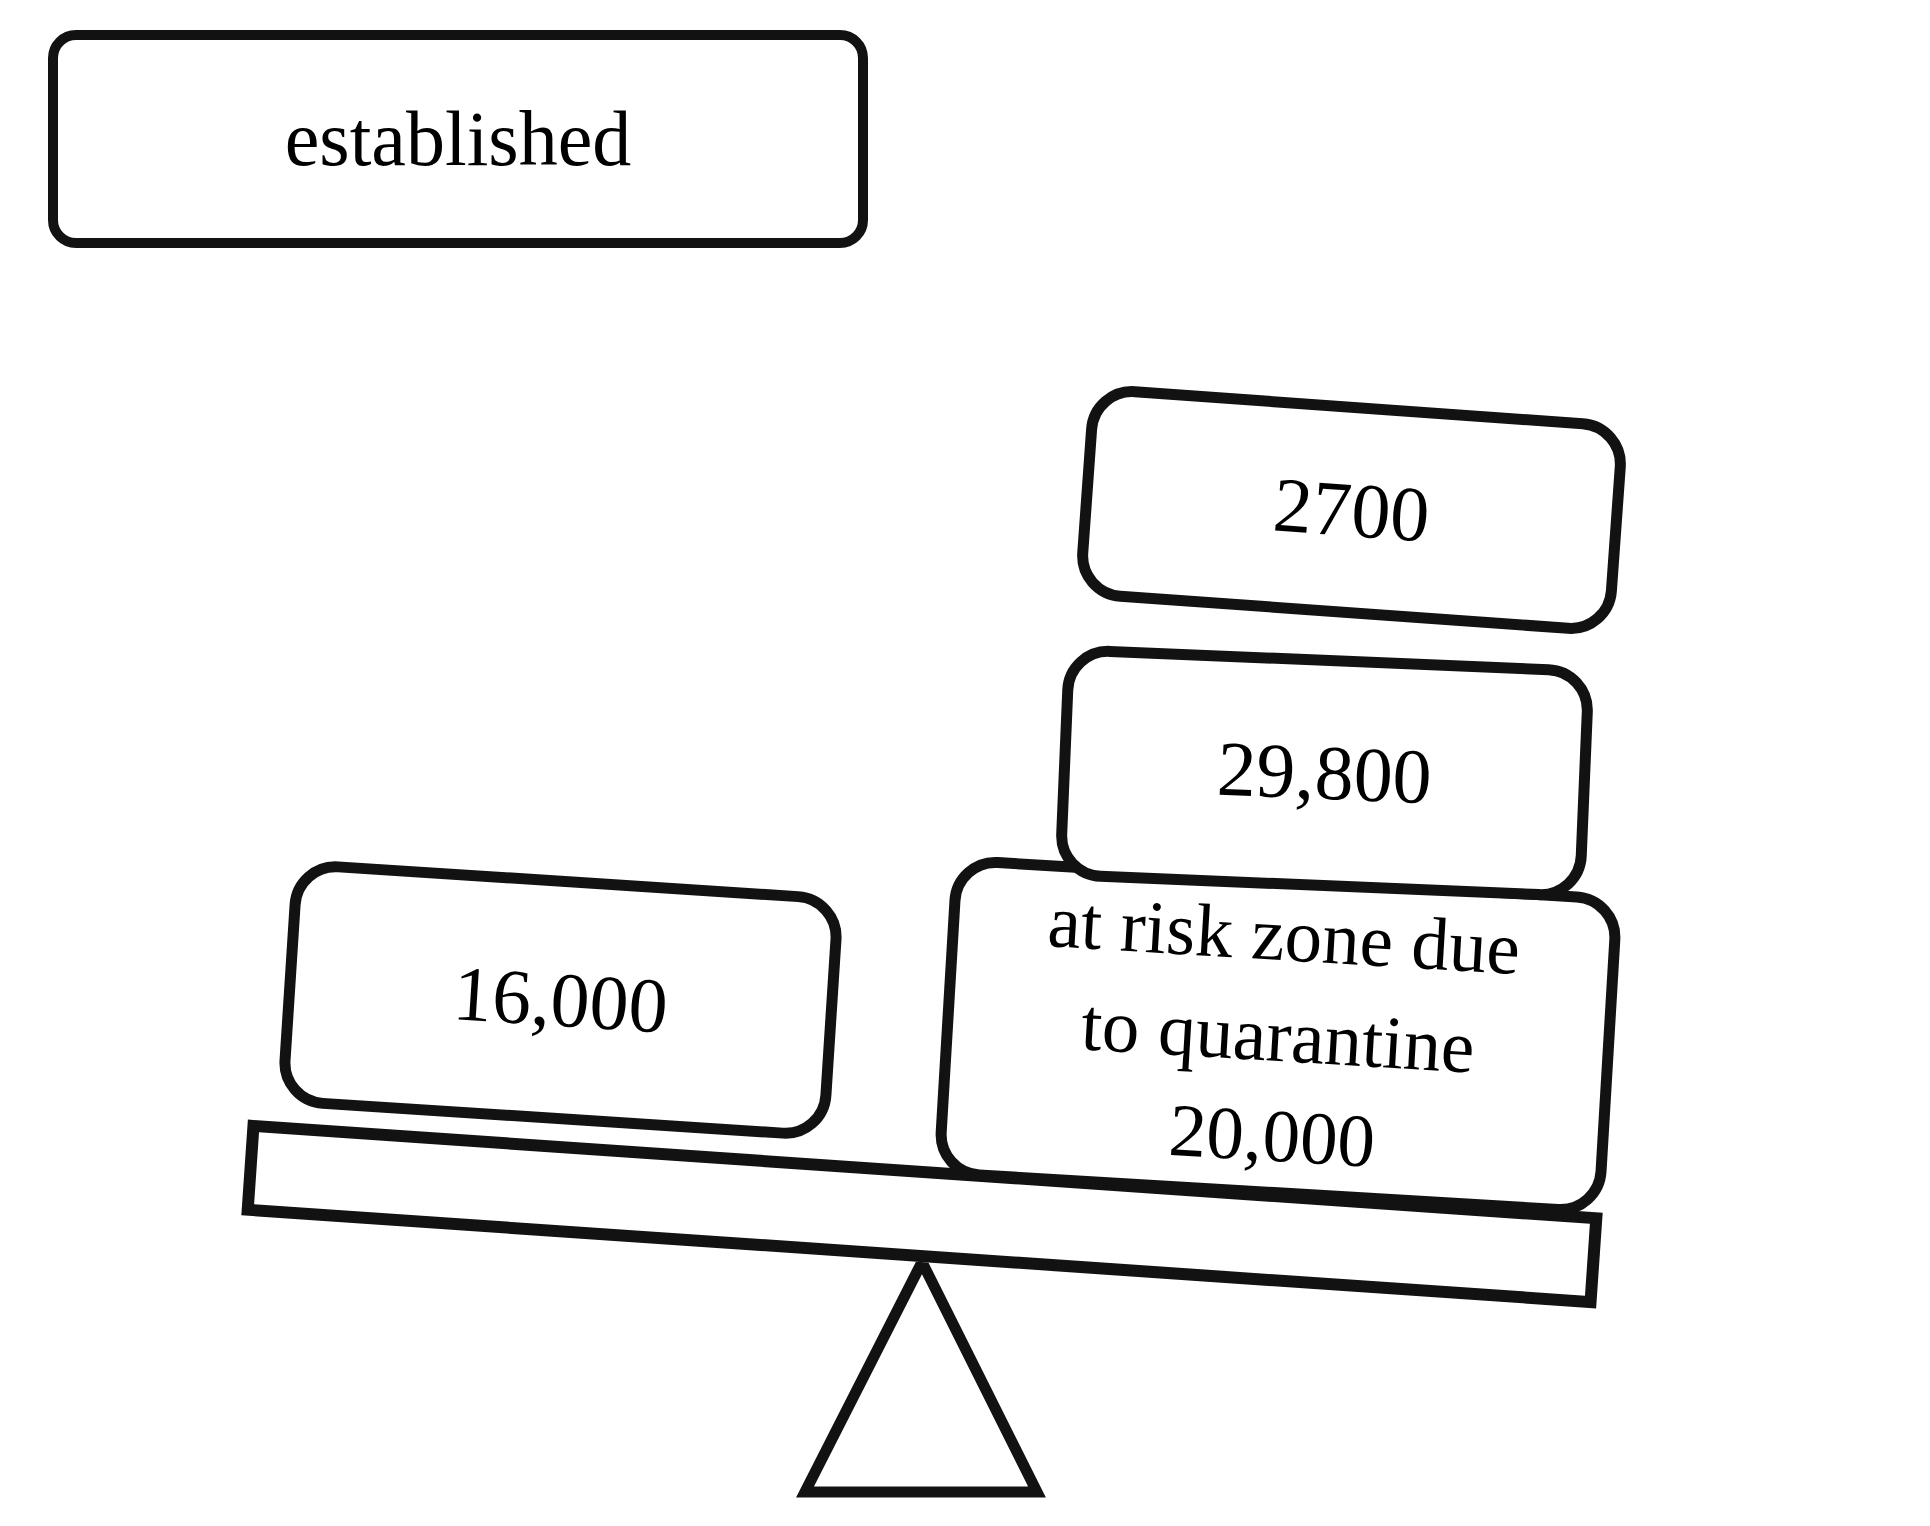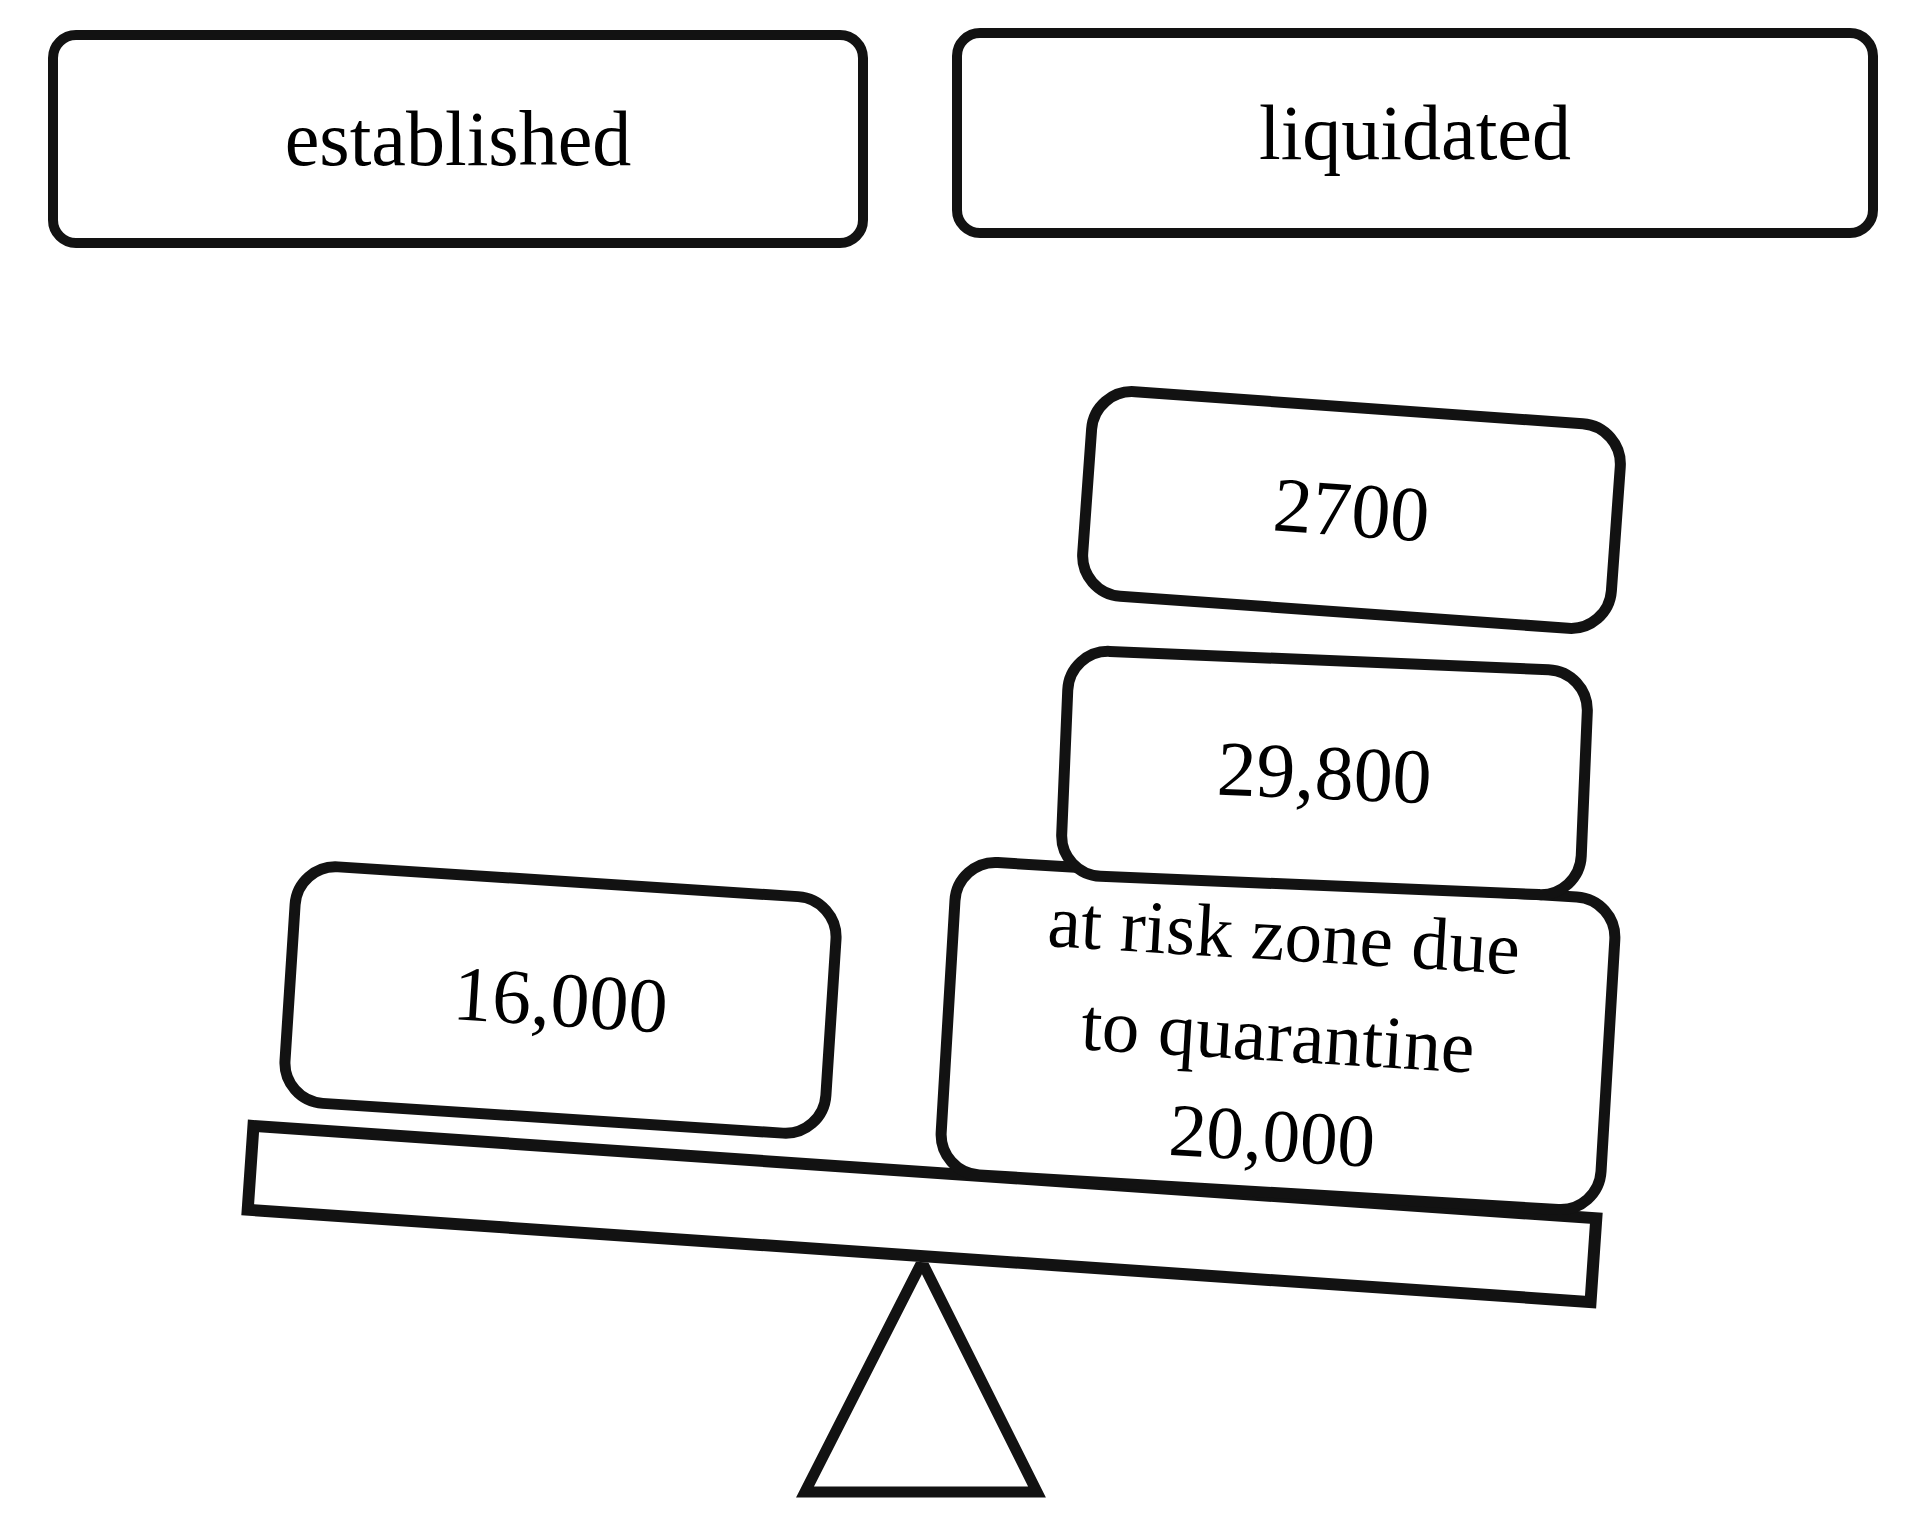--- a/index.html
+++ b/index.html
@@ -76,23 +76,20 @@
 </style>
 </head>
 <body>
 
 <div id="stage">
 
   <div id="b-established" class="box header-box">
     <span>established</span>
   </div>
 
-  <div id="b-liquidated" class="box header-box">
-    <span>liquidated</span>
-  </div>
 
   <div id="b-2700" class="box weight-box rot-2700">
     <span>2700</span>
   </div>
 
   <div id="b-29800" class="box weight-box rot-29800">
     <span>29,800</span>
   </div>
 
   <div id="b-risk" class="box weight-box risk-box rot-risk">

